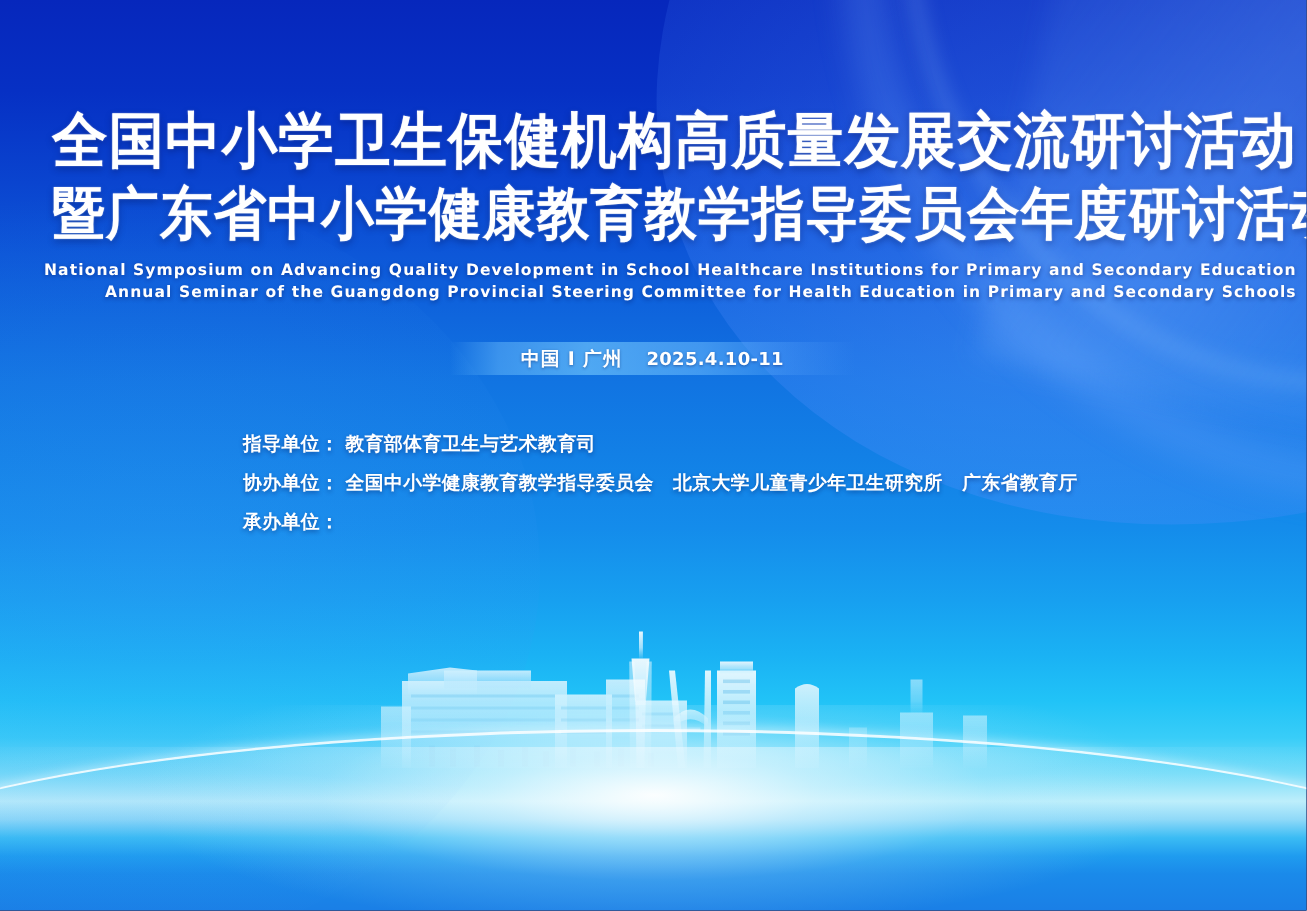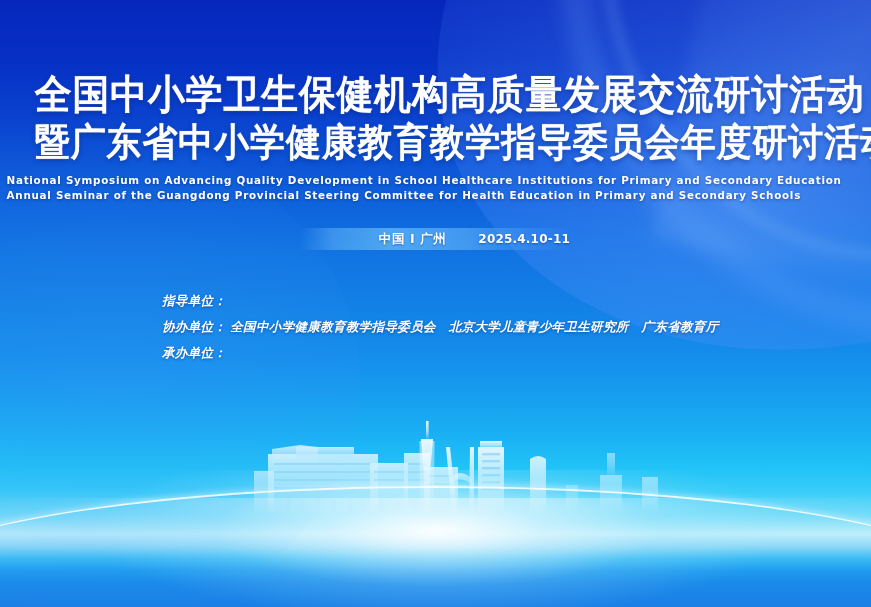--- a/index.html
+++ b/index.html
@@ -112,21 +112,21 @@
     background: radial-gradient(ellipse at 50% 0%, rgba(255,255,255,0.55) 0%, rgba(200,240,255,0.12) 50%, rgba(200,240,255,0) 75%);
     pointer-events: none;
   }
 
   
   .headline {
     position: absolute;
     left: 0;
     top: 74px;
     width: 871px;
-    text-align: left;
+    text-align: right;
   }
   .title-line {
     font-family: "DejaVu Sans", "Liberation Sans", sans-serif;
     font-weight: 700;
     color: #ffffff;
     line-height: 1;
     letter-spacing: 1px;
     white-space: nowrap;
     text-shadow:
         0 0 1px rgba(255,255,255,0.65),
@@ -170,48 +170,47 @@
         rgba(120,205,255,0.60) 34%,
         rgba(110,190,255,0.52) 62%,
         rgba(90,165,250,0.26) 85%,
         rgba(80,155,248,0.00) 100%);
   }
   .badge-text {
     position: absolute;
     inset: 0;
     display: flex;
     align-items: center;
-    justify-content: flex-end;
-    gap: 32px;
+    justify-content: center;
+    gap: 16px;
     color: #ffffff;
     font-weight: 700;
     font-size: 12.5px;
     letter-spacing: 0.6px;
     white-space: nowrap;
     text-shadow: 0 1px 2px rgba(0,25,95,0.45);
   }
   .badge-date { font-size: 12px; letter-spacing: 0.2px; }
 
   
   .orgs {
     position: absolute;
     left: 162px;
     top: 288px;
   }
   .org-row {
     display: flex;
-    align-items: center;
+    align-items: flex-start;
     height: 26px;
     color: #ffffff;
     font-weight: 700;
     font-size: 12.5px;
     letter-spacing: 0.35px;
     white-space: nowrap;
     text-shadow: 0 1px 3px rgba(0,25,95,0.45);
-    font-style: italic;
   }
   .org-label { margin-right: 4px; }
   .org-value { font-weight: 700; }
 
   
   .city {
     position: absolute;
     left: 0;
     bottom: 78px;
     width: 871px;
@@ -243,20 +242,21 @@
     <div class="badge-bar"></div>
     <div class="badge-text">
       <span class="badge-location">中国 I 广州</span>
       <span class="badge-date">2025.4.10-11</span>
     </div>
   </div>
 
   <div class="orgs">
     <div class="org-row">
       <span class="org-label">指导单位：</span>
+      <span class="org-value">教育部体育卫生与艺术教育司</span>
     </div>
     <div class="org-row">
       <span class="org-label">协办单位：</span>
       <span class="org-value">全国中小学健康教育教学指导委员会　北京大学儿童青少年卫生研究所　广东省教育厅</span>
     </div>
     <div class="org-row">
       <span class="org-label">承办单位：</span>
     </div>
   </div>
 

